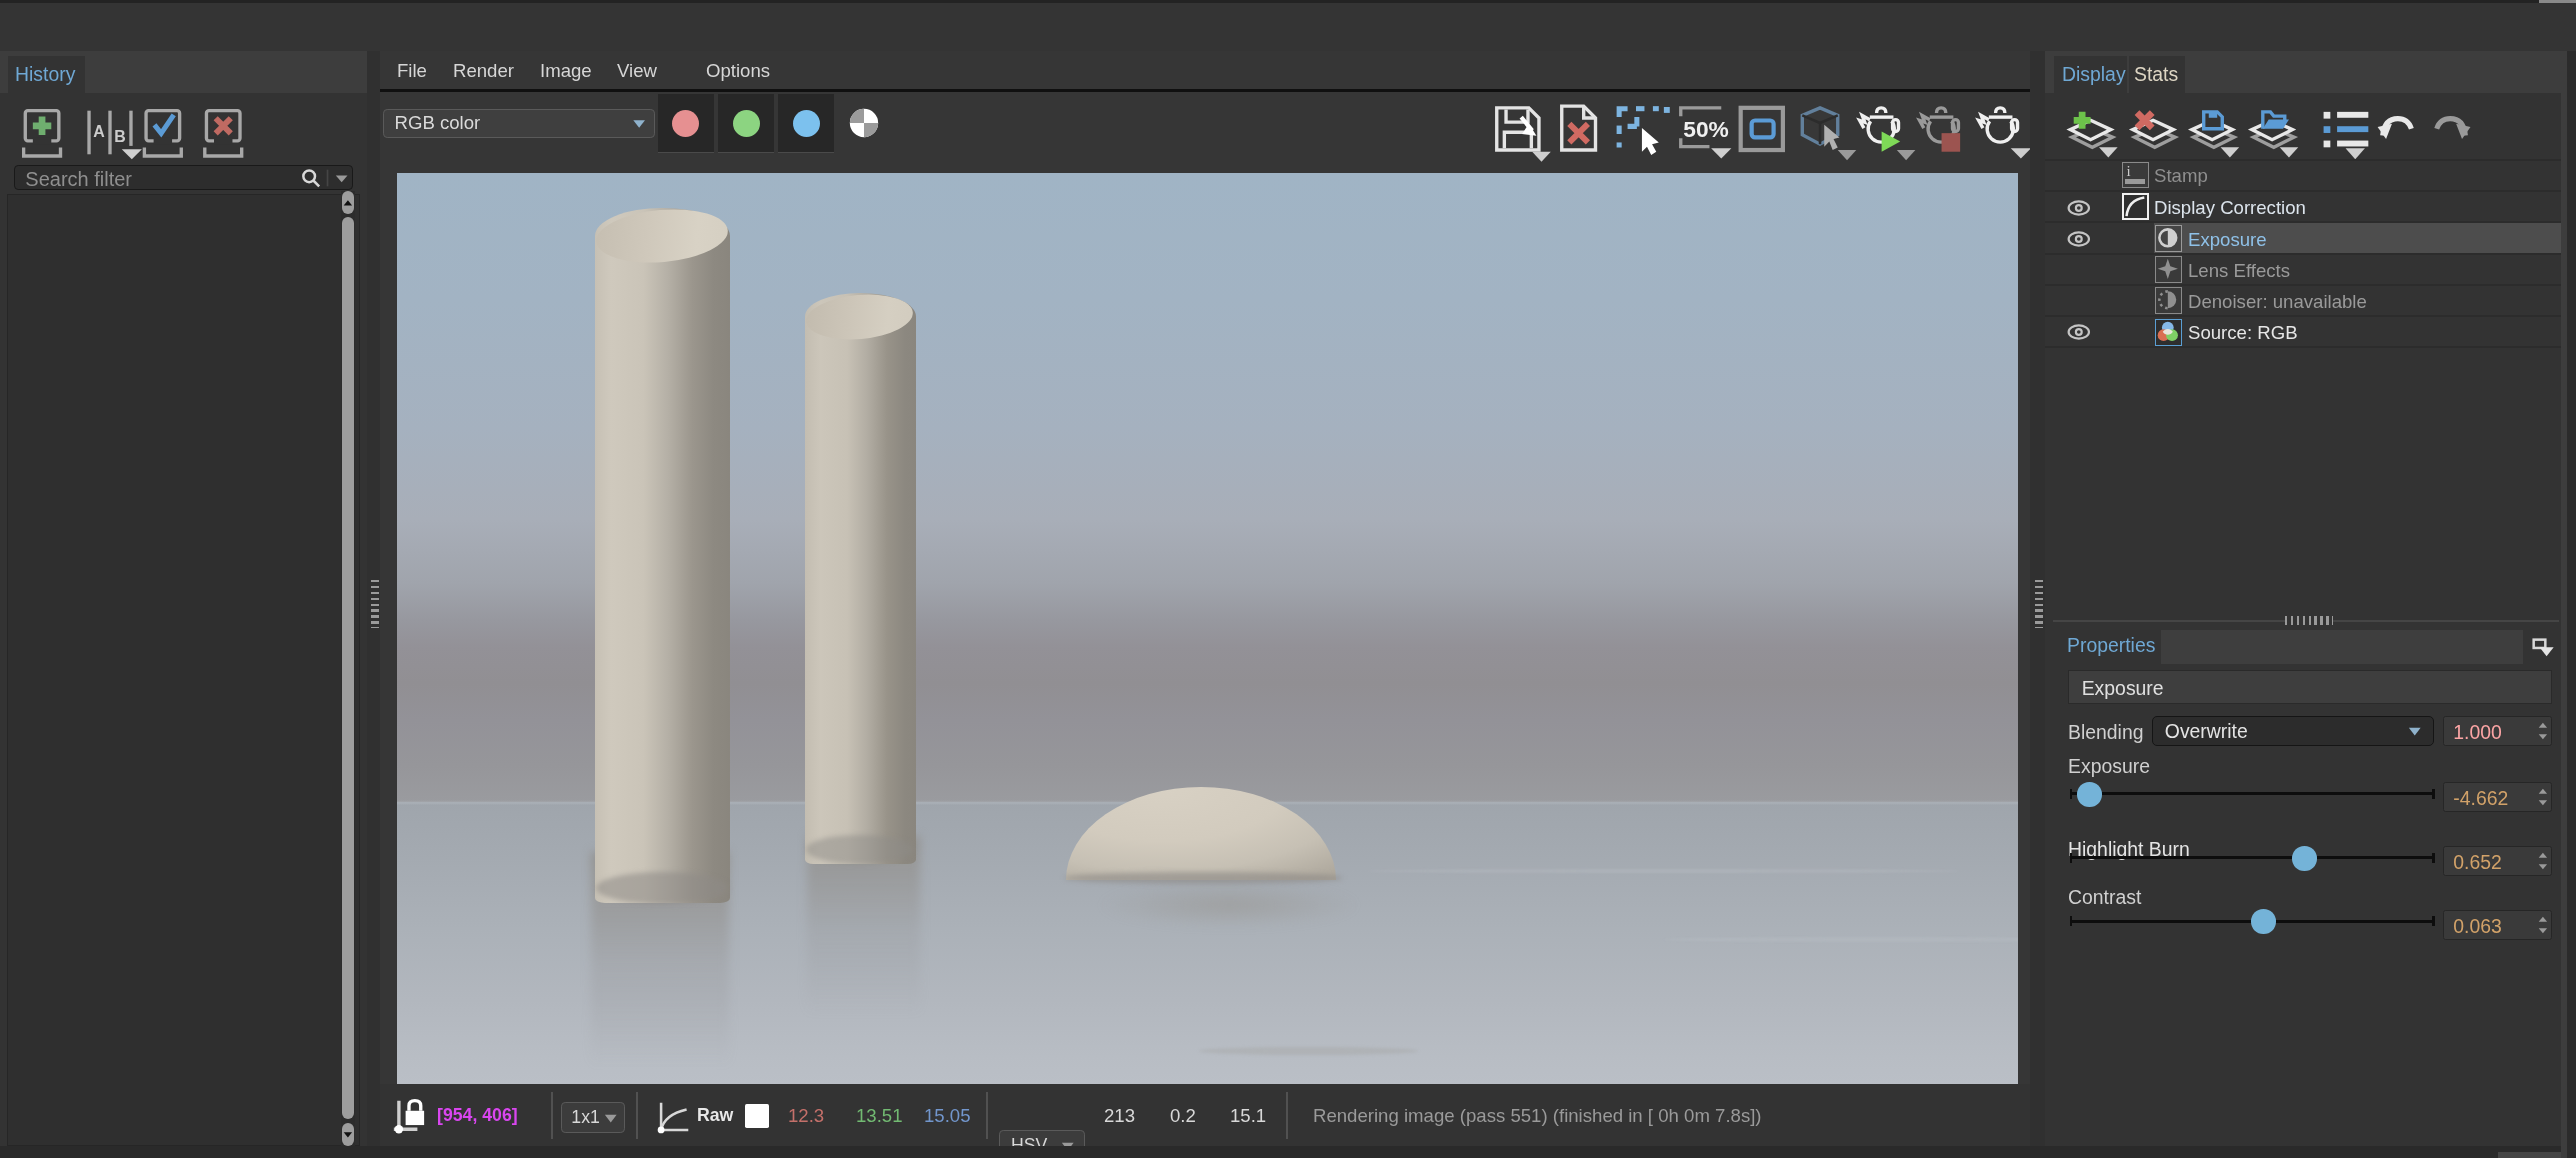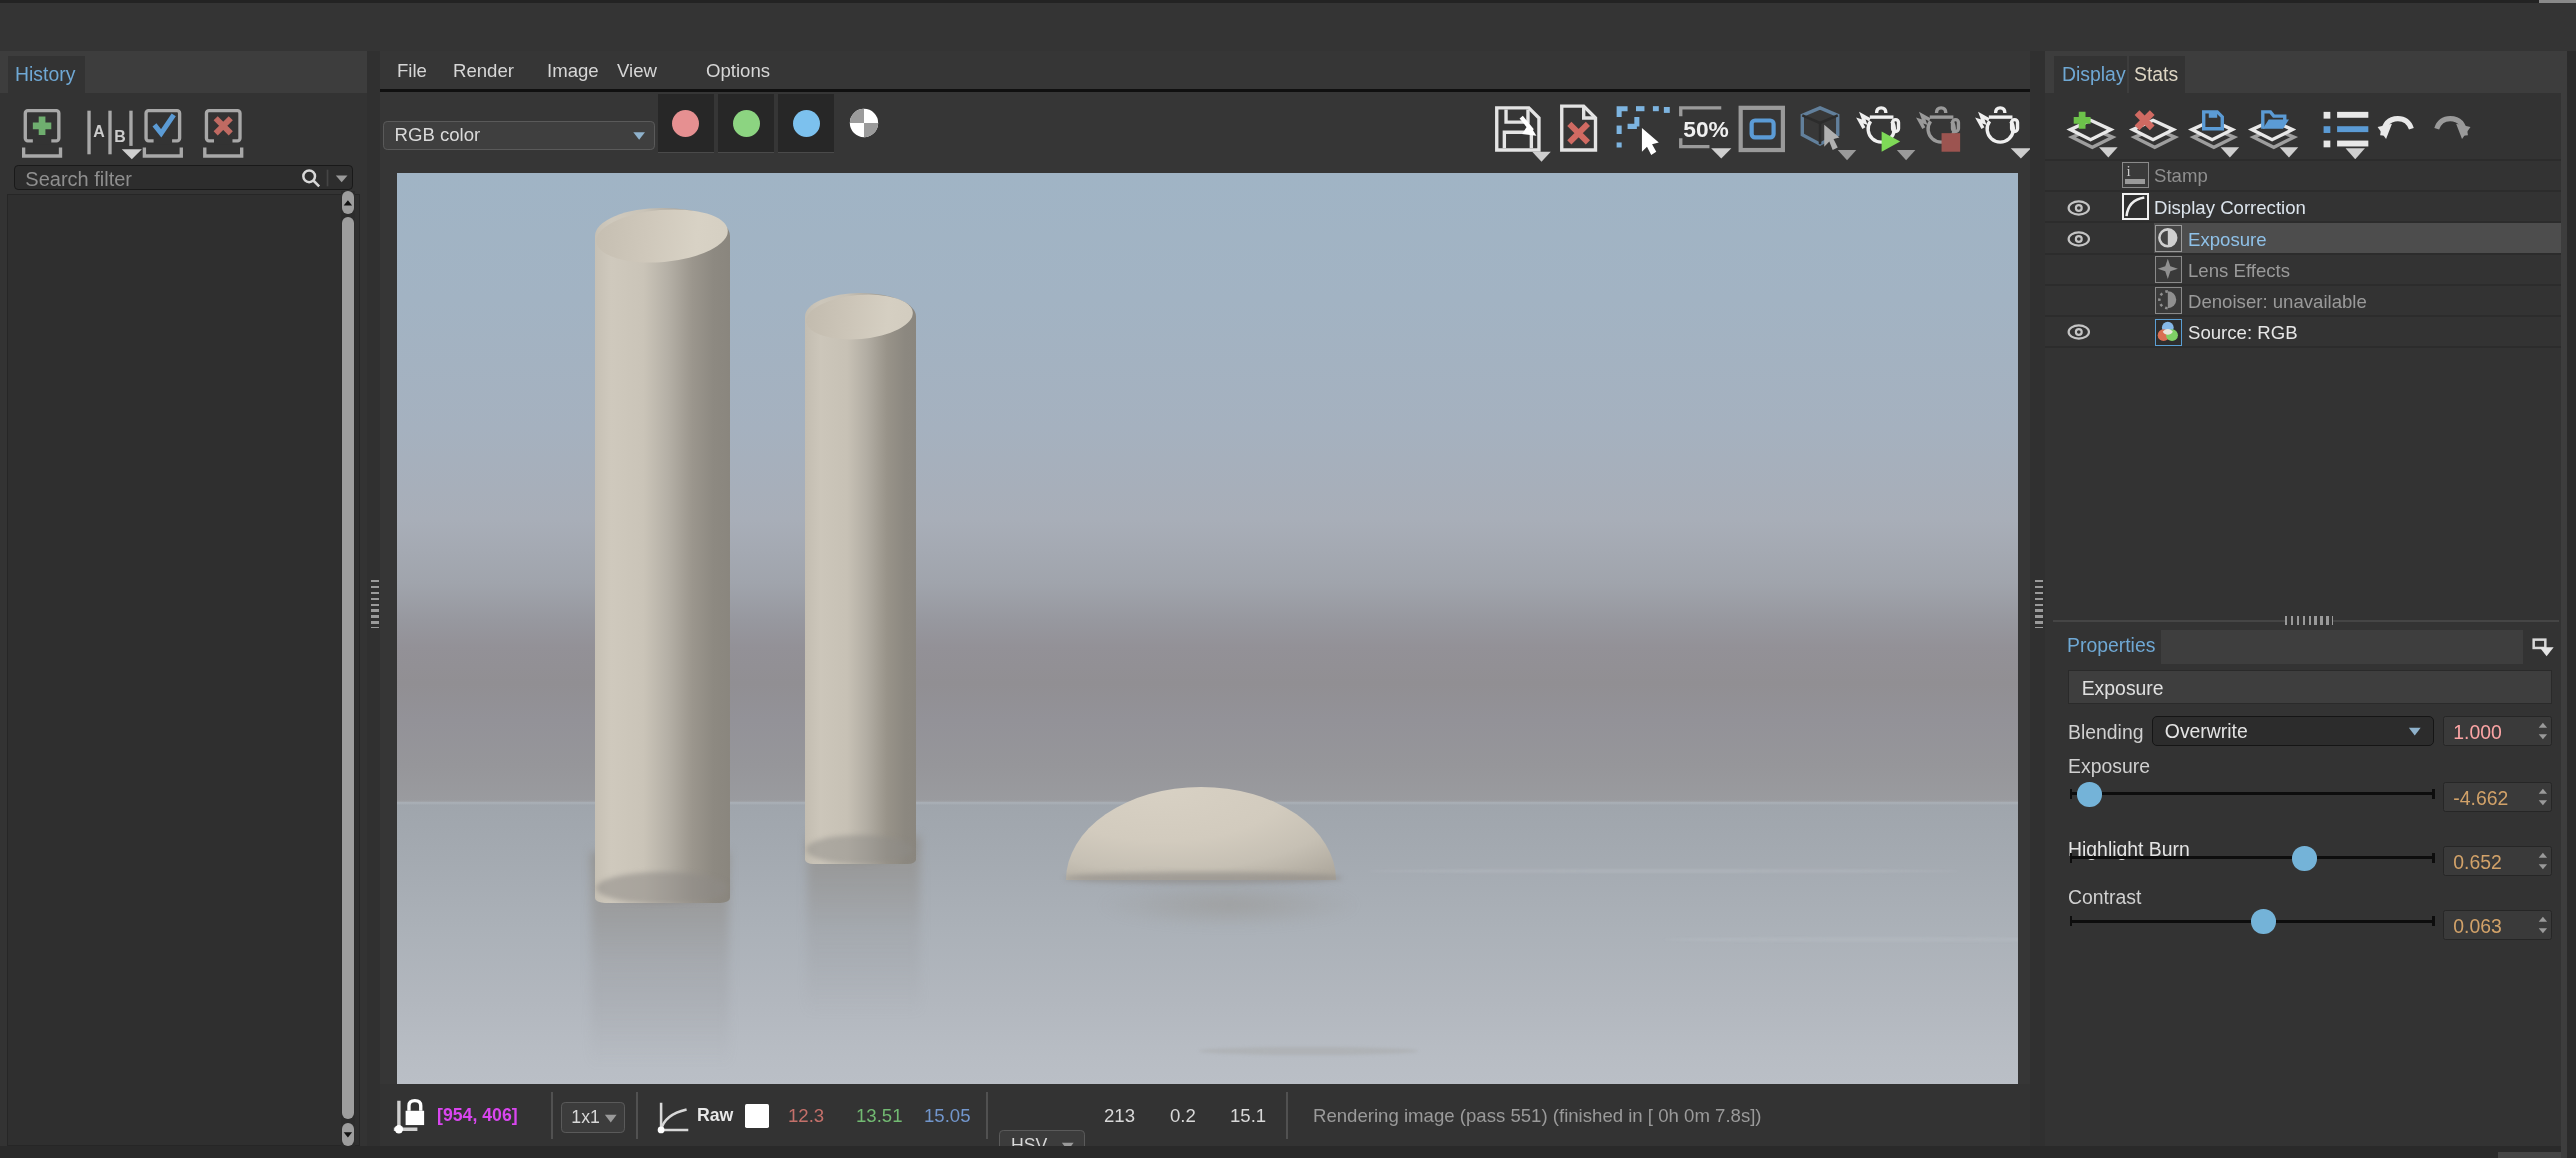--- a/index.html
+++ b/index.html
@@ -74,26 +74,26 @@
     </div>
   </div>
 
   <div class="abs" style="left:367px;top:51px;width:12.7px;height:1107px;background:#303030;"></div>
   <div class="abs" style="left:371px;top:580px;width:7.6px;height:48px;background:repeating-linear-gradient(#9a9a9a 0 2.5px, #303030 2.5px 5.9px);"></div>
 
   <div class="abs" style="left:380px;top:51px;width:1650px;height:1107px;background:#363636;">
 
     <div class="txt" style="left:17px;top:11px;font-size:18.6px;color:#d6d6d6;">File</div>
     <div class="txt" style="left:73px;top:11px;font-size:18.6px;color:#d6d6d6;">Render</div>
-    <div class="txt" style="left:167px;top:11px;font-size:18.6px;color:#d6d6d6;">Image</div>
+    <div class="txt" style="left:160px;top:11px;font-size:18.6px;color:#d6d6d6;">Image</div>
     <div class="txt" style="left:237px;top:11px;font-size:18.6px;color:#d6d6d6;">View</div>
     <div class="txt" style="left:306px;top:11px;font-size:18.6px;color:#d6d6d6;margin-left:20px;">Options</div>
     <div class="abs" style="left:0;top:38px;width:1650px;height:2.5px;background:#101010;"></div>
 
-    <div class="abs" style="left:2.5px;top:70px;width:272px;height:29px;background:#3f3f3f;border:1.7px solid #5a5a5a;border-radius:4.2px;">
+    <div class="abs" style="left:2.5px;top:58px;width:272px;height:29px;background:#3f3f3f;border:1.7px solid #5a5a5a;border-radius:4.2px;">
       <div class="txt" style="left:11px;top:4.2px;font-size:18.6px;color:#dadada;">RGB color</div>
       <svg class="abs" style="left:248px;top:9.3px;" width="14.3" height="10" viewBox="0 0 17 12">
           <path d="M1.5 1.5 L15.5 1.5 L8.5 10.5 Z" fill="#8fb2cc"></path>
         </svg>
     </div>
 
     <div class="abs" style="left:278px;top:43px;width:56px;height:59px;background:#272727;border-bottom:1.7px solid #4a4a4a;"></div>
     <div class="abs" style="left:338px;top:43px;width:56px;height:59px;background:#272727;border-bottom:1.7px solid #4a4a4a;"></div>
     <div class="abs" style="left:398px;top:43px;width:56px;height:59px;background:#272727;border-bottom:1.7px solid #4a4a4a;"></div>
     <div class="abs" style="left:292px;top:59px;width:27px;height:27px;border-radius:50%;background:#e69091;"></div>

